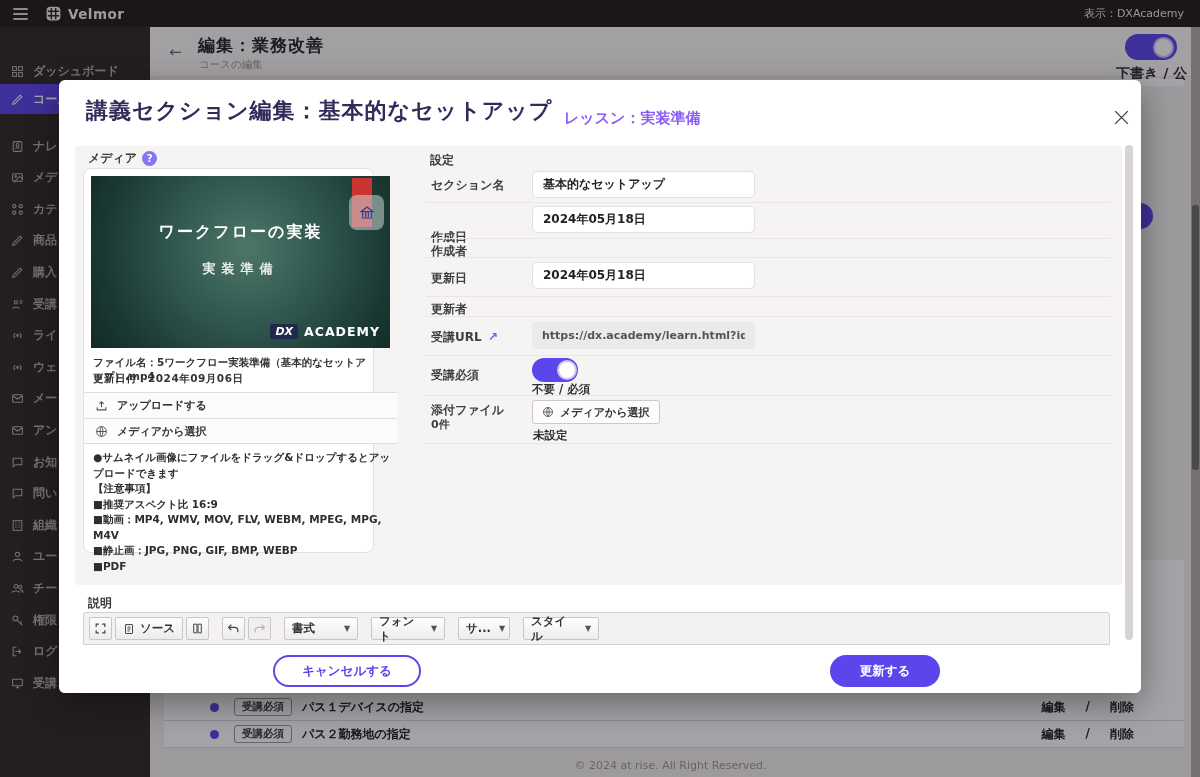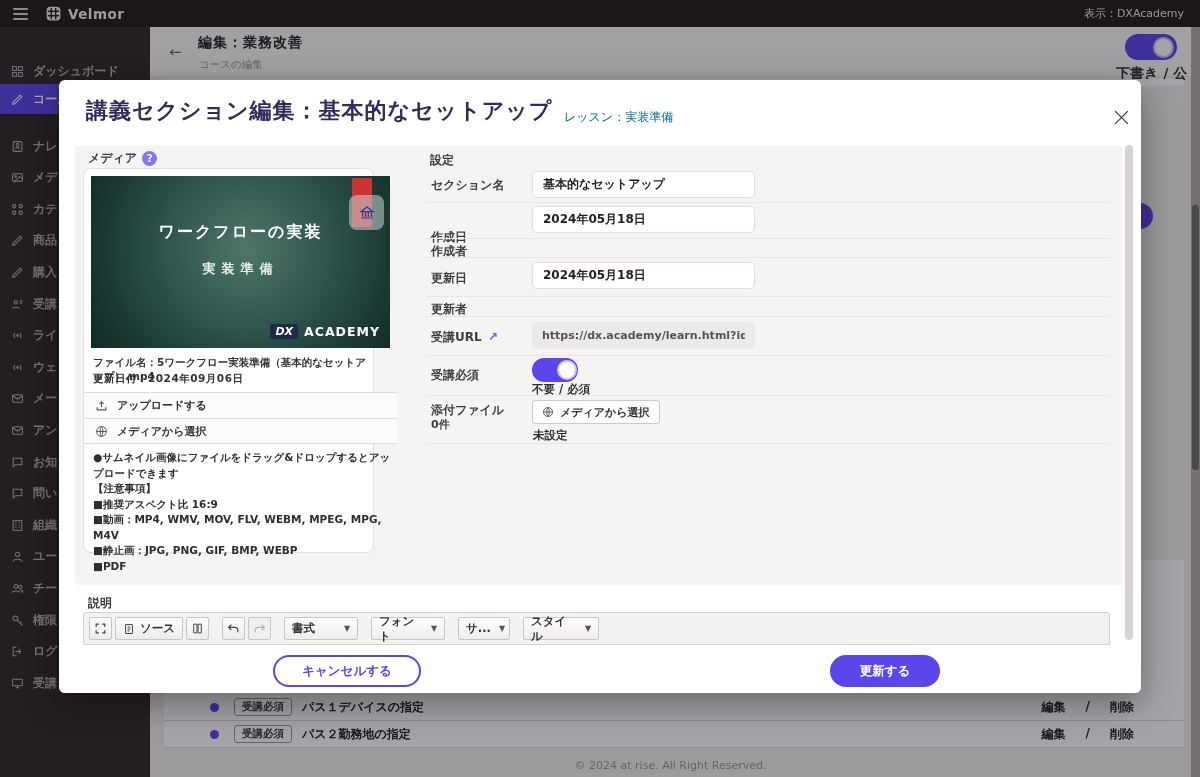--- a/index.html
+++ b/index.html
@@ -19,21 +19,21 @@
   .side-item { position:absolute; left:0; width:150px; height:28px; display:flex; align-items:center;
                gap:9px; padding-left:11px; color:#b5b0ad; font-size:12px; font-weight:700; cursor:pointer;
                white-space:nowrap; overflow:hidden; }
   .side-item.active { background:#5a46ea; color:#fff; height:30px; }
   .side-item .s-ico { display:flex; flex:0 0 auto; }
   .side-item svg { stroke:currentColor; }
   
   .page-header { position:absolute; left:150px; top:27px; width:1041px; height:50px; background:#fbfaf9;
                  border-bottom:1px solid #e8e6e5; z-index:1; }
   .back { position:absolute; left:19px; top:16px; font-size:15px; color:#6a6a6a; cursor:pointer; }
-  .ph-title { position:absolute; left:48px; top:7px; font-size:14px; font-weight:700; color:#262626; letter-spacing:1px; }
+  .ph-title { position:absolute; left:48px; top:7px; font-size:17px; font-weight:700; color:#262626; letter-spacing:1px; }
   .ph-sub { position:absolute; left:49px; top:31px; font-size:10.5px; color:#9a9795; }
   .publish-toggle { position:absolute; left:975px; top:7px; }
   .publish-label { position:absolute; left:966px; top:38px; width:72px; 
                    font-size:14px; font-weight:700; color:#2f2f2f; }
   
   .toggle { position:relative; width:46px; height:24px; border-radius:12px; background:#5a46ea; cursor:pointer; }
   .toggle .knob { position:absolute; right:1px; top:2px; width:20px; height:20px; border-radius:50%;
                   background:#fff; border:2px solid #cdc4f8; }
   .toggle.big { width:52px; height:26px; border-radius:13px; }
   .toggle.big .knob { width:21px; height:21px; top:2.5px; right:3px; }
@@ -54,21 +54,21 @@
   .row-actions span { cursor:pointer; }
   .copyright { position:absolute; left:150px; top:759px; width:1041px; text-align:center;
                font-size:11px; color:#9b9896; z-index:1; }
   
   .overlay { position:absolute; inset:0; background:rgba(18,14,24,0.38); z-index:50; }
   
   .modal { position:absolute; left:59px; top:80px; width:1082px; height:613px; background:#fff;
            border-radius:6px; box-shadow:0 10px 34px rgba(0,0,0,.38); z-index:60; }
   .m-title { position:absolute; left:27px; top:16px; font-size:22px; font-weight:700; color:#302c5a;
              letter-spacing:1px; }
-  .m-lesson { position:absolute; left:505px; top:29px; font-size:12px; font-weight:400; color:#0369a1; }
+  .m-lesson { position:absolute; left:505px; top:29px; font-size:15px; font-weight:700; color:#8b5cf6; }
   .m-close { position:absolute; left:1049px; top:24px; width:26px; height:26px; cursor:pointer;
              display:flex; align-items:center; justify-content:center; }
   .m-panel { position:absolute; left:16px; top:66px; width:1047px; height:439px; background:#f6f4f3;
              border-radius:3px; }
   .m-scroll-thumb { position:absolute; left:1066px; top:65px; width:8px; height:495px; background:#d7d4d3;
                     border-radius:4px; cursor:pointer; }
   
   .media-label { position:absolute; left:29px; top:70px; font-size:12px; font-weight:700; color:#3a3939;
                  display:flex; align-items:center; gap:5px; }
   .help-badge { width:15px; height:15px; border-radius:50%; background:#8477f2; color:#fff; font-size:10px;

